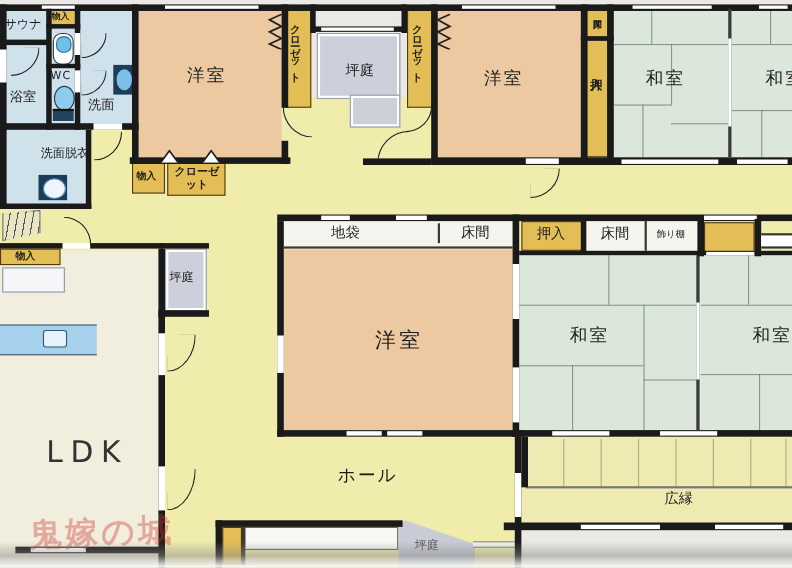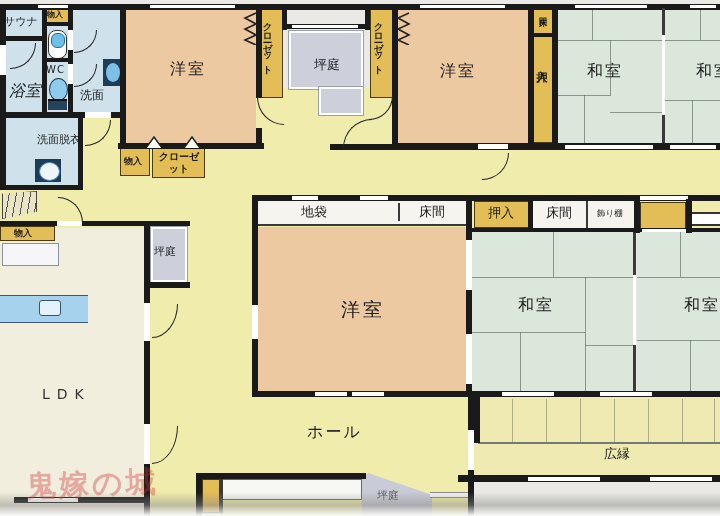--- a/index.html
+++ b/index.html
@@ -227,21 +227,21 @@
       <path d="M13,1 L2,6 L13,12 L2,17 L13,23 L2,28 L13,33" stroke="#222" stroke-width="1.6" fill="none"></path>
     </svg>
   <svg class="abs" style="left:145px;top:136px;" width="18" height="12" viewBox="0 0 18 12">
       <path d="M1,12 L9,1 L17,12" stroke="#222" stroke-width="1.5" fill="#fff"></path>
     </svg>
   <svg class="abs" style="left:183px;top:136px;" width="18" height="12" viewBox="0 0 18 12">
       <path d="M1,12 L9,1 L17,12" stroke="#222" stroke-width="1.5" fill="#fff"></path>
     </svg>
 
   <div class="lbl" style="left:4px;top:16px;font-size:11px;">サウナ</div>
-  <div class="lbl" style="left:9px;top:82px;font-size:16px;font-style:italic;">浴室</div>
+  <div class="lbl" style="left:9px;top:82px;font-size:12px;">浴室</div>
   <div class="lbl" style="left:46px;top:64px;font-size:10px;letter-spacing:1px;">WC</div>
   <div class="lbl" style="left:80px;top:89px;font-size:12px;">洗面</div>
   <div class="lbl" style="left:1px;top:134px;font-size:11px;padding-left:36px;">洗面脱衣</div>
   <div class="lbl" style="left:47px;top:10px;font-size:8px;font-weight:bold;">物入</div>
   <div class="lbl" style="left:170px;top:60px;font-size:16px;letter-spacing:2px;">洋室</div>
   <div class="vlbl" style="left:263px;top:15px;font-size:9.5px;font-weight:bold;">クローゼット</div>
   <div class="lbl" style="left:314px;top:58px;font-size:13px;">坪庭</div>
   <div class="vlbl" style="left:374px;top:15px;font-size:9.5px;font-weight:bold;">クローゼット</div>
   <div class="lbl" style="left:440px;top:62px;font-size:16px;letter-spacing:2px;">洋室</div>
   <div class="vlbl" style="left:538px;top:11px;font-size:8px;font-weight:bold;">床間</div>
@@ -253,20 +253,20 @@
   <div class="lbl" style="left:14px;top:228px;font-size:9px;font-weight:bold;">物入</div>
   <div class="lbl" style="left:154px;top:246px;font-size:11px;">坪庭</div>
   <div class="lbl" style="left:301px;top:205px;font-size:13px;">地袋</div>
   <div class="lbl" style="left:419px;top:205px;font-size:13px;">床間</div>
   <div class="lbl" style="left:488px;top:206px;font-size:13px;">押入</div>
   <div class="lbl" style="left:546px;top:206px;font-size:13px;">床間</div>
   <div class="lbl" style="left:597px;top:209px;font-size:8.5px;">飾り棚</div>
   <div class="lbl" style="left:341px;top:299px;font-size:19px;letter-spacing:3px;">洋室</div>
   <div class="lbl" style="left:518px;top:296px;font-size:16px;letter-spacing:2px;">和室</div>
   <div class="lbl" style="left:684px;top:296px;font-size:16px;letter-spacing:2px;">和室</div>
-  <div class="lbl" style="left:42px;top:386px;font-size:14px;letter-spacing:7px;color:#333;">LDK</div>
+  <div class="lbl" style="left:42px;top:396px;font-size:27px;letter-spacing:7px;color:#333;">LDK</div>
   <div class="lbl" style="left:307px;top:423px;font-size:16px;letter-spacing:2px;">ホール</div>
   <div class="lbl" style="left:604px;top:447px;font-size:13px;">広縁</div>
   <div class="lbl" style="left:377px;top:490px;font-size:11px;color:#555;">坪庭</div>
 
   <div class="wm" style="left:26px;top:464px;">鬼嫁の城</div>
   <div class="fade"></div>
 </div>
 
 </body></html>

